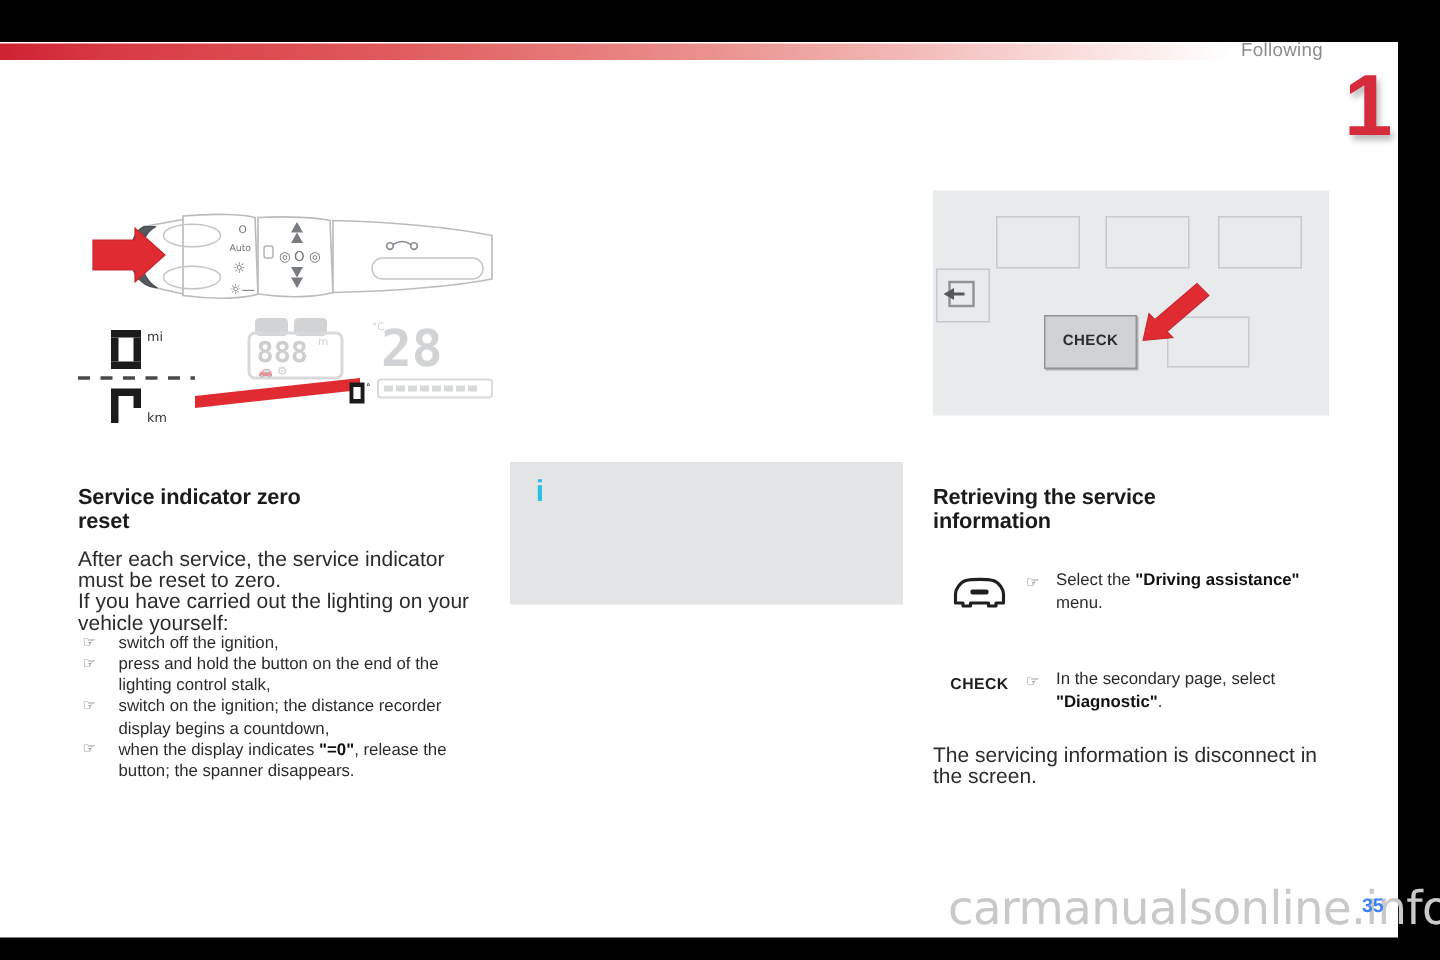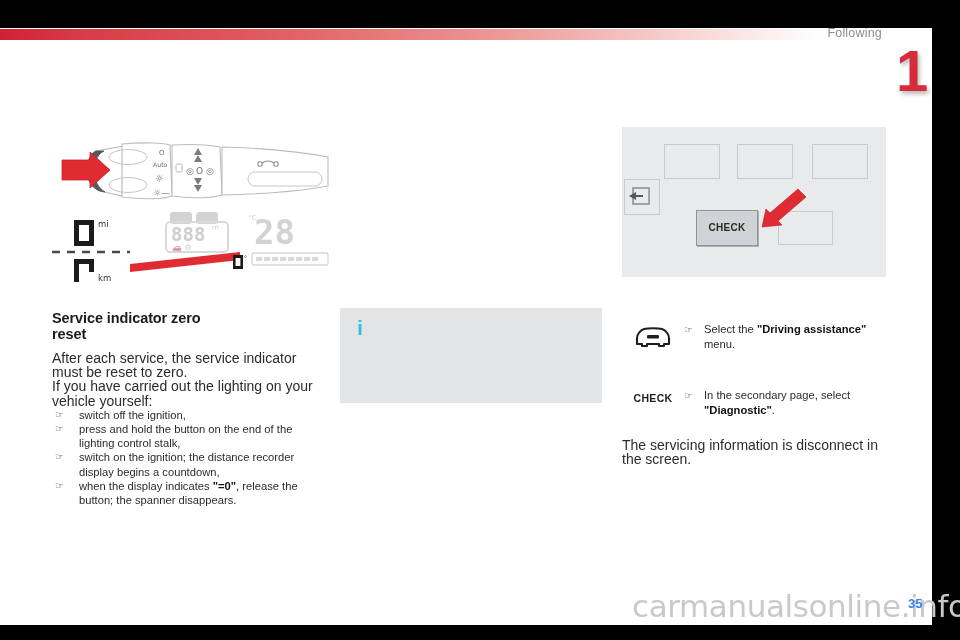--- a/index.html
+++ b/index.html
@@ -29,21 +29,21 @@
     font-size:58px;line-height:58px;font-weight:bold;color:#d52b3b;
     text-shadow:2px 3px 4px rgba(0,0,0,0.28);
     font-family:"Liberation Sans", sans-serif;
   }
 
   
   .col-left{position:absolute;left:52px;top:125px;width:270px;}
   .col-right{position:absolute;left:622px;top:125px;width:268px;}
 
   h2.sec{
-    font-size:14.5px;font-weight:bold;color:#1b1b1b;margin:4px 0 9px 0;
+    font-size:14.5px;font-weight:bold;color:#1b1b1b;margin:18px 0 9px 0;
     line-height:15.5px;letter-spacing:-0.1px;
   }
   p.body, .body{
     font-size:14px;color:#2b2b2b;line-height:14.2px;margin:0 0 0 0;
   }
   .spacer{height:11px;}
 
   ul.steps{list-style:none;margin:0;padding:0;}
   ul.steps li{
     position:relative;padding-left:27px;
@@ -281,20 +281,24 @@
         <span>when the display indicates </span><b class="bold">"=0"</b><span>, release the button; the spanner disappears.</span>
       </li>
     </ul>
   </div>
 
   <div class="infobox">
     <span class="icon-i">i</span>
   </div>
 
   <div class="col-right" style="top:307px;">
+    <h2 class="sec">
+      <span>Retrieving the service</span><br>
+      <span>information</span>
+    </h2>
 
     <div class="spacer"></div>
 
     <div class="icon-row">
       <span class="ic">
         <svg width="40" height="26" viewBox="0 0 40 26">
           <path d="M4 20 L4 14 C4 11 7 6 11 5 C15 4 25 4 29 5 C33 6 36 11 36 14 L36 20 L31 20 L31 22 L26 22 L26 20 L14 20 L14 22 L9 22 L9 20 Z" fill="none" stroke="#1f1f1f" stroke-width="2.1" stroke-linejoin="round"></path>
           <rect x="14" y="11" width="12" height="3.4" rx="1.2" fill="#1f1f1f"></rect>
         </svg>
       </span>

